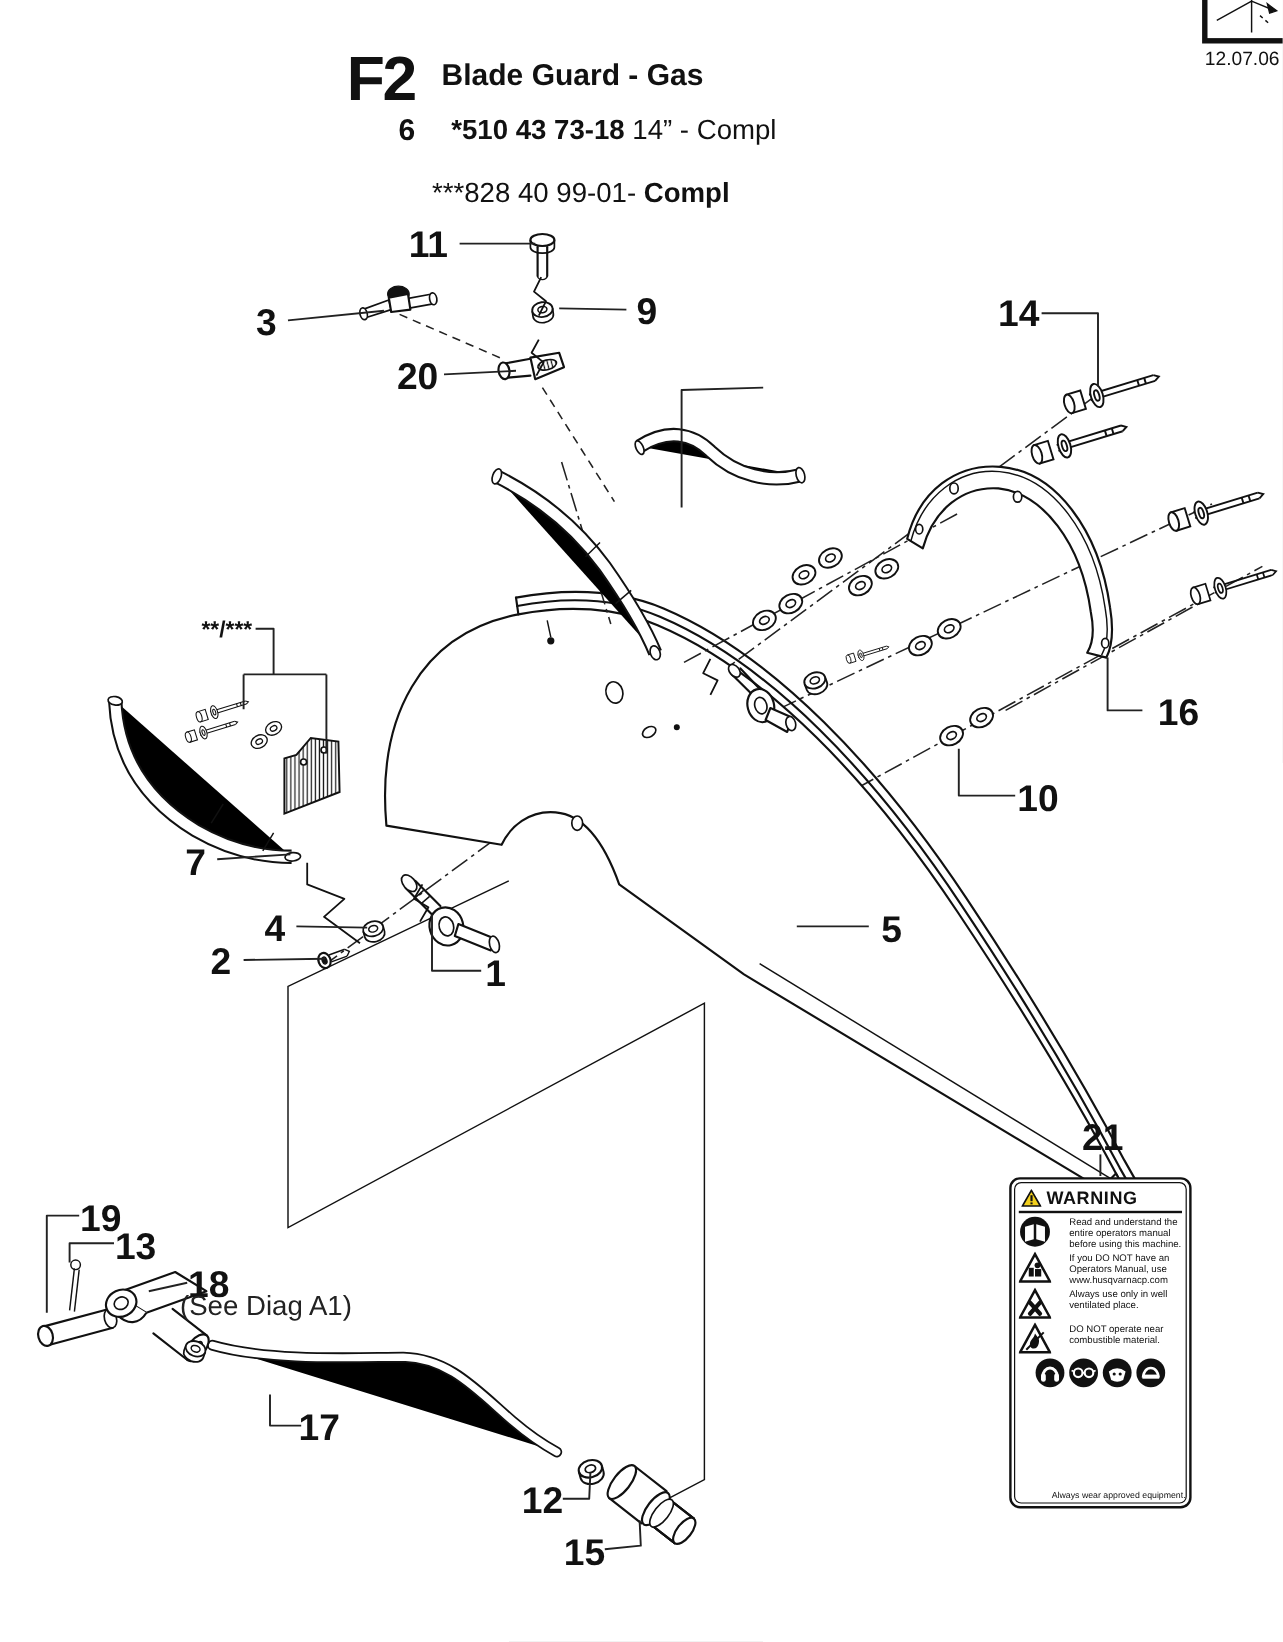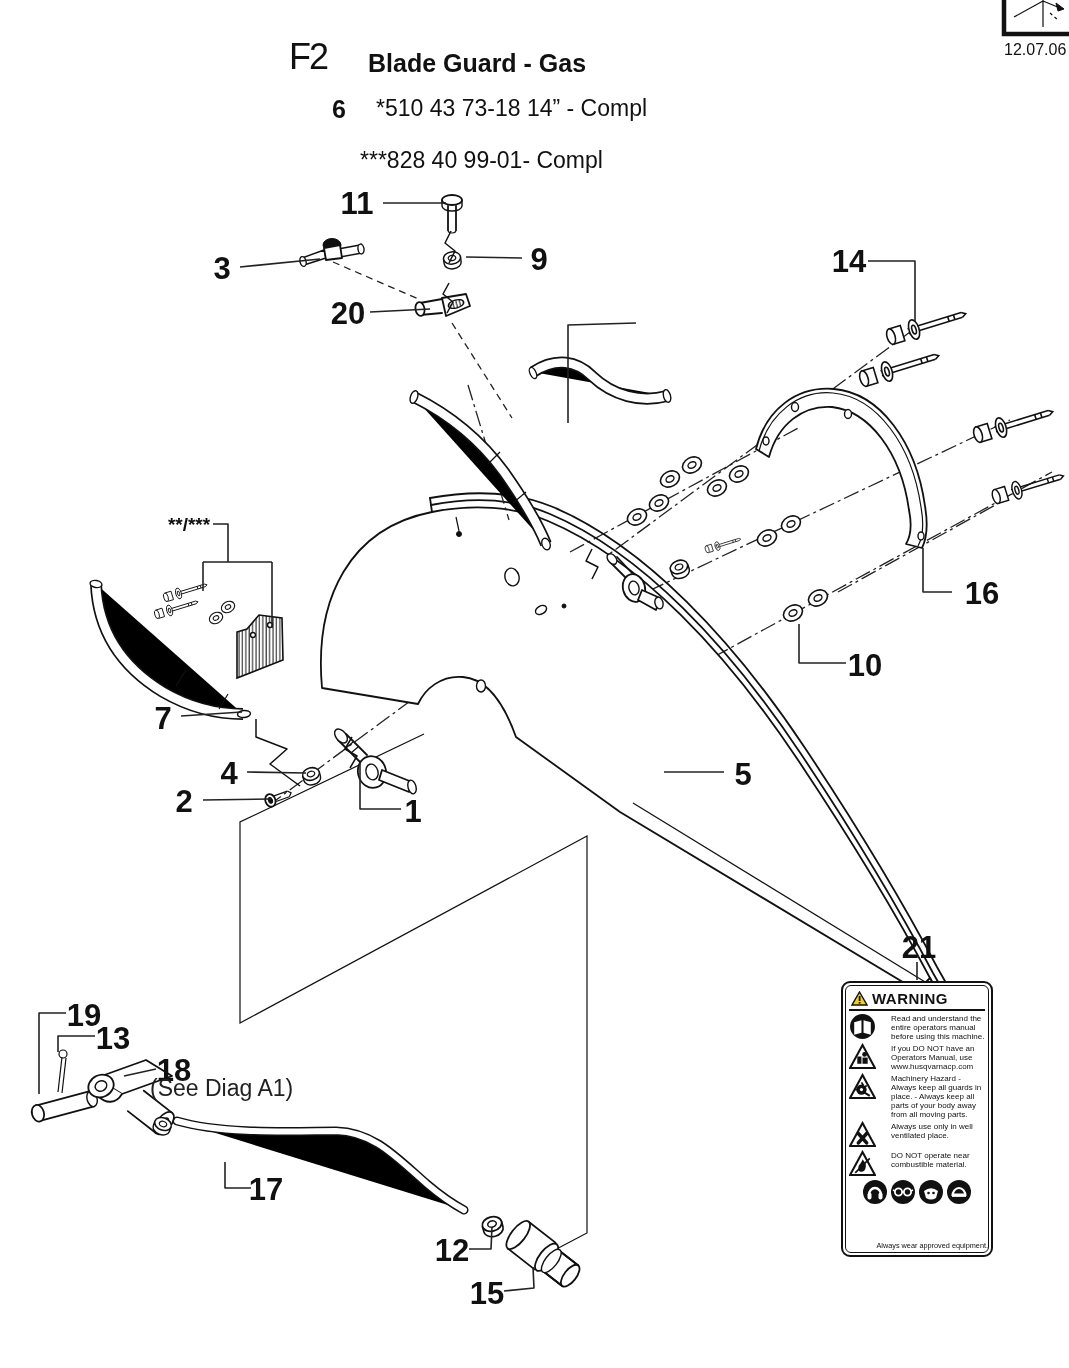--- a/index.html
+++ b/index.html
@@ -19,25 +19,25 @@
   .zig{stroke:#111;stroke-width:1.5;fill:none;stroke-linejoin:round;}
   .tube-o{stroke:#111;stroke-width:12;fill:none;stroke-linecap:butt;}
   .tube-i{stroke:#fff;stroke-width:8.6;fill:none;stroke-linecap:butt;}
   .rod-o{stroke:#111;stroke-width:9;fill:none;stroke-linecap:round;}
   .rod-i{stroke:#fff;stroke-width:6;fill:none;stroke-linecap:round;}
   .callout{font:bold 31px "Liberation Sans",sans-serif;fill:#111;text-anchor:middle;}
   .note-b{font:bold 19px "Liberation Sans",sans-serif;fill:#111;text-anchor:middle;}
   .note-r{font:23px "Liberation Sans",sans-serif;fill:#222;}
 
   
-  .fig-code{position:absolute;left:289px;top:36px;font-size:36px;font-weight:normal;letter-spacing:-2px;}
+  .fig-code{position:absolute;left:289px;top:36px;font-size:52px;font-weight:bold;letter-spacing:-2px;}
   .fig-title{position:absolute;left:368px;top:49px;font-size:25px;font-weight:bold;}
   .item-no{position:absolute;left:332px;top:95px;font-size:25px;font-weight:bold;}
   .pl{position:absolute;font-size:23px;white-space:nowrap;}
-  .pl b{font-weight:normal;}
+  .pl b{font-weight:bold;}
   .pl1{left:376px;top:95px;}
   .pl2{left:368px;top:121px;}
   .pl3{left:360px;top:147px;}
   .date{position:absolute;left:1004px;top:41px;width:62px;font-size:16px;text-align:left;}
 
   
   .wlabel{position:absolute;left:841px;top:981px;width:152px;height:276px;background:#fff;
           border:2.2px solid #111;border-radius:9px;box-sizing:border-box;padding:2px;}
   .wlabel .inner{border:1px solid #111;border-radius:6px;width:100%;height:100%;
           box-sizing:border-box;padding:3px 3px 14px 3px;position:relative;overflow:hidden;}
@@ -373,30 +373,20 @@
     <div class="wsec">
       <svg class="wicon" width="27" height="27" viewBox="0 0 26 26">
         <polygon points="13,2 25,24 1,24" fill="#fff" stroke="#111" stroke-width="2"></polygon>
         <circle cx="15" cy="11" r="2.3" fill="#111"></circle>
             <rect x="13" y="14" width="5" height="6" fill="#111"></rect>
         <rect x="8" y="13" width="4" height="7" fill="#111"></rect>
       </svg>
       <div class="wtext">If you DO NOT have an Operators Manual, use www.husqvarnacp.com</div>
     </div>
 
-    <div class="wsec">
-      <svg class="wicon" width="27" height="27" viewBox="0 0 26 26">
-        <polygon points="13,2 25,24 1,24" fill="#fff" stroke="#111" stroke-width="2"></polygon>
-        <circle cx="12" cy="16" r="5" fill="#111"></circle>
-            <circle cx="12" cy="16" r="1.5" fill="#fff"></circle>
-        <path d="M12,9 L14,12 M6,16 L9,16 M17,12 L15,14" stroke="#111" stroke-width="1.6"></path>
-        <path d="M15,19 L20,22" stroke="#111" stroke-width="2"></path>
-      </svg>
-      <div class="wtext">Machinery Hazard - Always keep all guards in place. - Always keep all parts of your body away from all moving parts.</div>
-    </div>
 
     <div class="wsec">
       <svg class="wicon" width="27" height="27" viewBox="0 0 26 26">
         <polygon points="13,2 25,24 1,24" fill="#fff" stroke="#111" stroke-width="2"></polygon>
         <path d="M9,12 L17,21 M17,12 L9,21" stroke="#111" stroke-width="3.4" stroke-linecap="round"></path>
       </svg>
       <div class="wtext">Always use only in well ventilated place.</div>
     </div>
 
     <div class="wsec">

